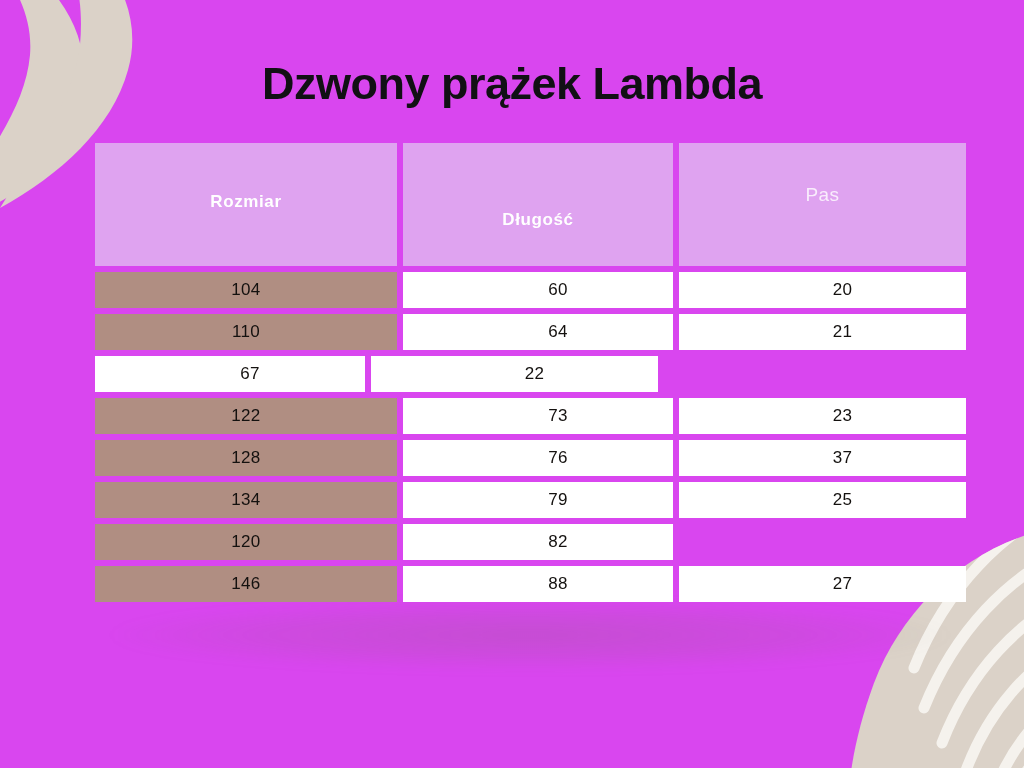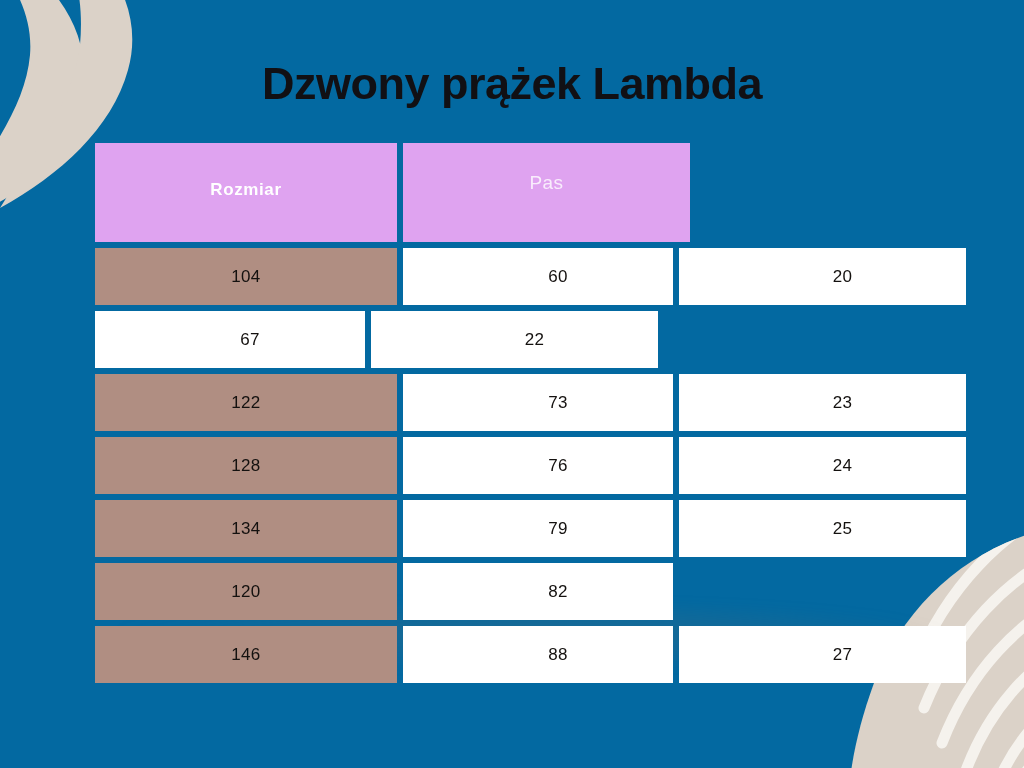--- a/index.html
+++ b/index.html
@@ -11,21 +11,21 @@
     height: 768px;
     overflow: hidden;
     font-family: "Liberation Sans", sans-serif;
     background: #F5F2ED;
   }
 
   #slide {
     position: relative;
     width: 1024px;
     height: 768px;
-    background: #0369a1;
+    background: #d946ef;
     overflow: hidden;
   }
 
   
   .deco {
     position: absolute;
     pointer-events: none;
   }
   #deco-top-left {
     top: -40px;
@@ -91,21 +91,21 @@
     justify-content: center;
   }
 
   
   .col-1 { width: 302px; }
   .col-2 { width: 270px; }
   .col-3 { width: 287px; }
 
   
   #header-row .cell {
-    height: 99px;
+    height: 123px;
     background: #DFA3F0;
     color: #FFFFFF;
   }
   .hdr-label {
     font-size: 17px;
     font-weight: bold;
     letter-spacing: 0.6px;
   }
   
   #header-cell-rozmiar { align-items: center; padding-bottom: 6px; }
@@ -114,21 +114,21 @@
   
   #header-cell-pas { align-items: center; padding-bottom: 20px; }
   #header-label-pas {
     font-weight: normal;
     font-size: 19px;
     letter-spacing: 0.5px;
     color: rgba(255,255,255,0.80);
   }
 
   
-  .data-row .cell { height: 57px; }
+  .data-row .cell { height: 36px; }
   .data-row .col-1 {
     background: #B08E82;
     color: #14110F;
   }
   .data-row .col-2,
   .data-row .col-3 {
     background: #FFFFFF;
     color: #14110F;
     padding-left: 40px;
   }
@@ -171,37 +171,51 @@
   <div id="page-title">Dzwony prążek Lambda</div>
 
   <div id="table-shadow"></div>
 
   <div id="table-wrap">
 
     <div class="trow" id="header-row">
       <div class="cell col-1" id="header-cell-rozmiar">
         <span class="hdr-label">Rozmiar</span>
       </div>
+      <div class="cell col-2" id="header-cell-dlugosc">
+        <span class="hdr-label">Długość</span>
+      </div>
       <div class="cell col-3" id="header-cell-pas">
         <span class="hdr-label" id="header-label-pas">Pas</span>
       </div>
     </div>
 
     <div class="trow data-row">
       <div class="cell col-1">
         <span class="cell-value">104</span>
       </div>
       <div class="cell col-2">
         <span class="cell-value">60</span>
       </div>
       <div class="cell col-3">
         <span class="cell-value">20</span>
       </div>
     </div>
 
+    <div class="trow data-row">
+      <div class="cell col-1">
+        <span class="cell-value">110</span>
+      </div>
+      <div class="cell col-2">
+        <span class="cell-value">64</span>
+      </div>
+      <div class="cell col-3">
+        <span class="cell-value">21</span>
+      </div>
+    </div>
 
     <div class="trow data-row">
       <div class="cell col-2">
         <span class="cell-value">67</span>
       </div>
       <div class="cell col-3">
         <span class="cell-value">22</span>
       </div>
     </div>
 
@@ -218,21 +232,21 @@
     </div>
 
     <div class="trow data-row">
       <div class="cell col-1">
         <span class="cell-value">128</span>
       </div>
       <div class="cell col-2">
         <span class="cell-value">76</span>
       </div>
       <div class="cell col-3">
-        <span class="cell-value">24</span>
+        <span class="cell-value">37</span>
       </div>
     </div>
 
     <div class="trow data-row">
       <div class="cell col-1">
         <span class="cell-value">134</span>
       </div>
       <div class="cell col-2">
         <span class="cell-value">79</span>
       </div>

